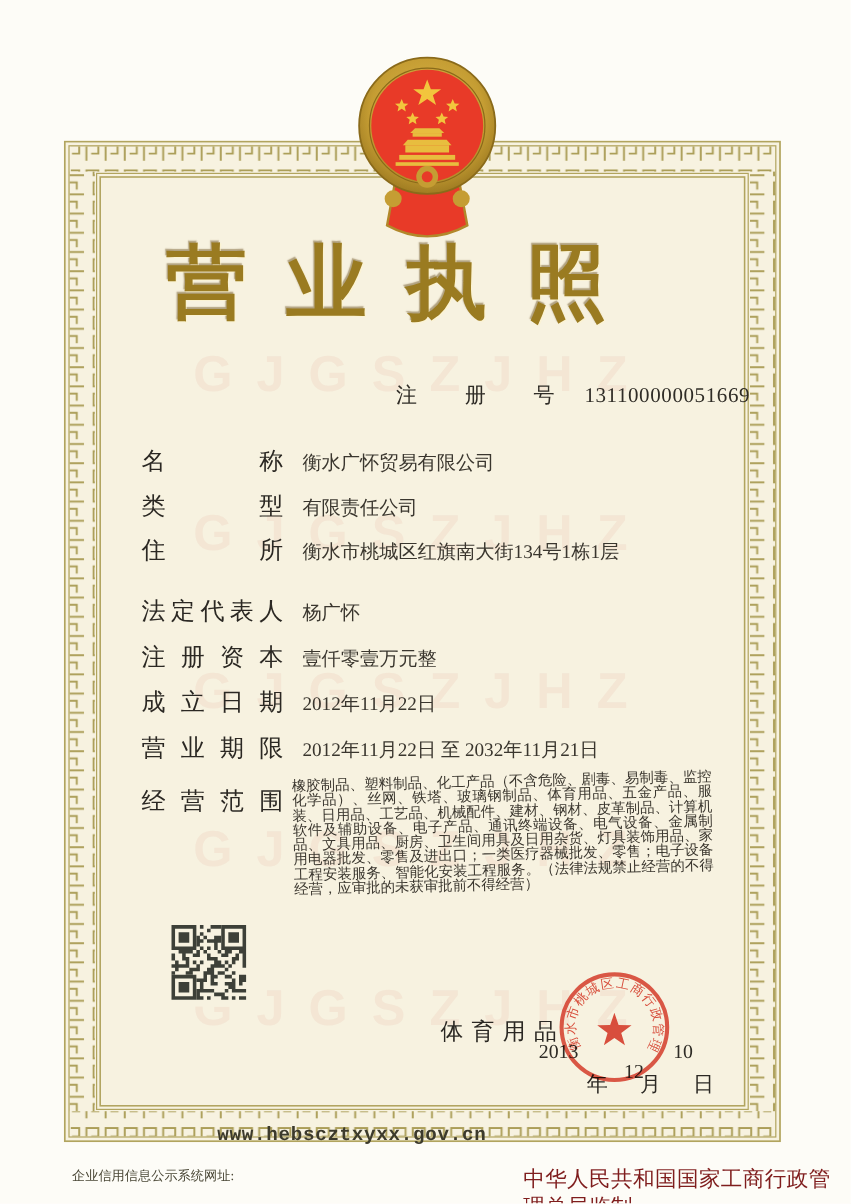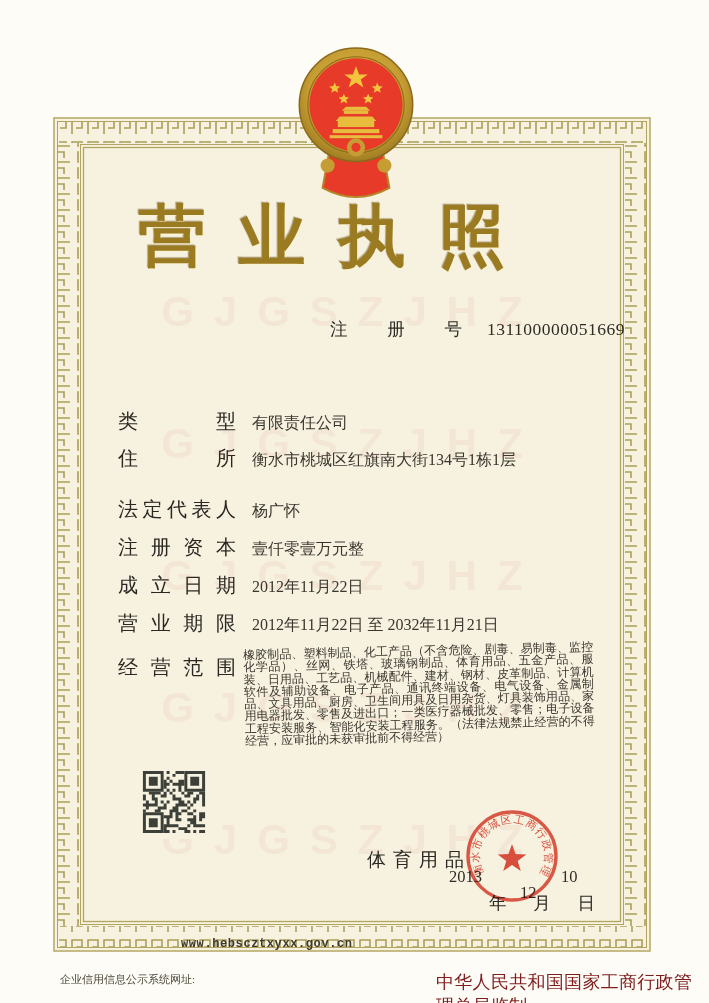--- a/index.html
+++ b/index.html
@@ -49,21 +49,21 @@
     text-align:justify;text-align-last:justify;color:#2b2823;
   }
   .issue-dates{position:absolute;left:0;top:0;}
   .d-year{position:absolute;left:449px;top:867px;font-size:16.5px;}
   .d-month{position:absolute;left:520px;top:867px;font-size:16.5px;margin-top:16px;}
   .d-day{position:absolute;left:561px;top:867px;font-size:16.5px;}
   .ymd{position:absolute;left:489px;top:891px;width:106px;display:flex;justify-content:space-between;font-size:17.5px;color:#2b2823;}
   .seal-svg{position:absolute;left:462px;top:806px;z-index:4;mix-blend-mode:multiply;opacity:0.92;}
   .footer-url{
     position:absolute;left:181px;top:937px;z-index:5;
-    font-size:12px;font-weight:bold;letter-spacing:0.6px;color:#3c3a2c;
+    font-size:16px;font-weight:bold;letter-spacing:0.6px;color:#3c3a2c;
     font-family:"Liberation Mono","DejaVu Sans Mono",monospace;
   }
   .footer-left{position:absolute;left:60px;top:972px;font-size:11px;color:#4a4736;}
   .footer-right{position:absolute;left:436px;top:970px;font-size:18px;color:#7f1d1d;letter-spacing:0.3px;}
 </style>
 </head>
 <body>
 
 <div class="page">
 
@@ -136,20 +136,23 @@
   </svg>
 
   <div class="content">
 
     <div class="doc-title">营业执照</div>
 
     <div class="reg-line">
       <span class="reg-label">注册号</span><span class="reg-number">131100000051669</span>
     </div>
 
+    <div class="frow" style="top:371px">
+      <span class="flabel">名称</span><span class="fvalue">衡水广怀贸易有限公司</span>
+    </div>
     <div class="frow" style="top:408px">
       <span class="flabel">类型</span><span class="fvalue">有限责任公司</span>
     </div>
     <div class="frow" style="top:445px">
       <span class="flabel">住所</span><span class="fvalue">衡水市桃城区红旗南大街134号1栋1层</span>
     </div>
     <div class="frow" style="top:534px">
       <span class="flabel">注册资本</span><span class="fvalue">壹仟零壹万元整</span>
     </div>
     <div class="frow" style="top:496px">

